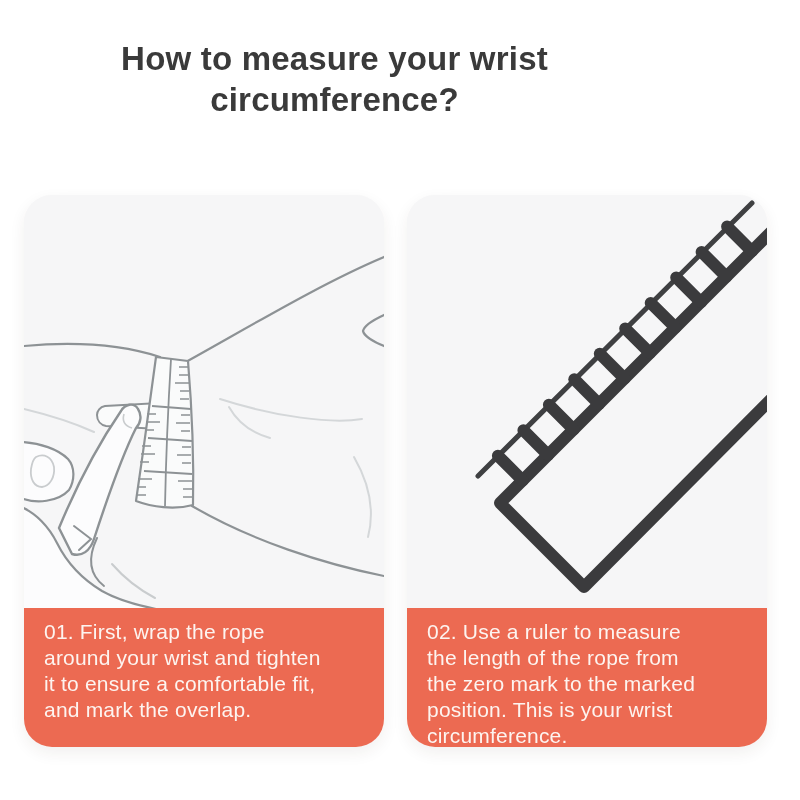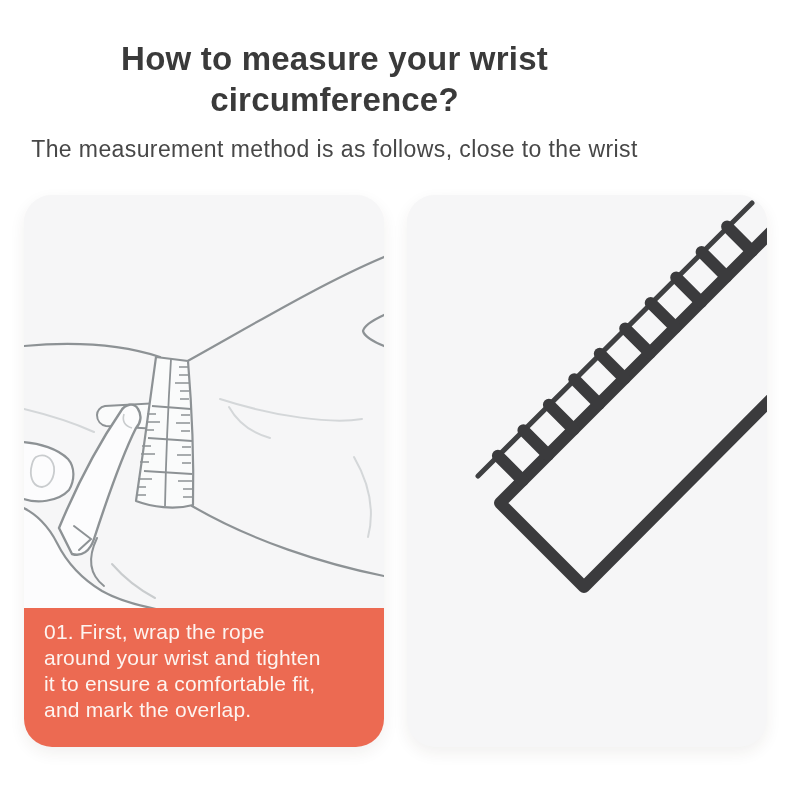--- a/index.html
+++ b/index.html
@@ -51,21 +51,20 @@
     white-space:pre-line;overflow:hidden;
   }
 </style>
 </head>
 <body>
 
 <div class="page">
 
   <div class="header">
     <h1 class="title">How to measure your wrist circumference?</h1>
-    <p class="subtitle">The measurement method is as follows, close to the wrist</p>
   </div>
 
   <div class="cards">
 
     <div class="card">
       <div class="illus">
         <svg viewBox="0 0 360 413" xmlns="http://www.w3.org/2000/svg">
 
           <g fill="none" stroke="#D4D7D9" stroke-width="2" stroke-linecap="round">
             <path d="M 196,204 C 252,222 308,229 338,224"></path>
@@ -134,16 +133,21 @@
             <path d="M 192.0,209.0 L 167.3,184.3"></path>
             <path d="M 217.5,183.5 L 192.8,158.8"></path>
             <path d="M 242.9,158.1 L 218.2,133.4"></path>
             <path d="M 268.4,132.6 L 243.7,107.9"></path>
             <path d="M 293.9,107.2 L 269.2,82.5"></path>
             <path d="M 319.3,81.7 L 294.6,57.0"></path>
             <path d="M 344.8,56.2 L 320.1,31.5"></path>
           </g>
         </svg>
       </div>
+      <div class="caption">02. Use a ruler to measure
+the length of the rope from
+the zero mark to the marked
+position. This is your wrist
+circumference.</div>
     </div>
 
   </div>
 </div>
 
 </body></html>

